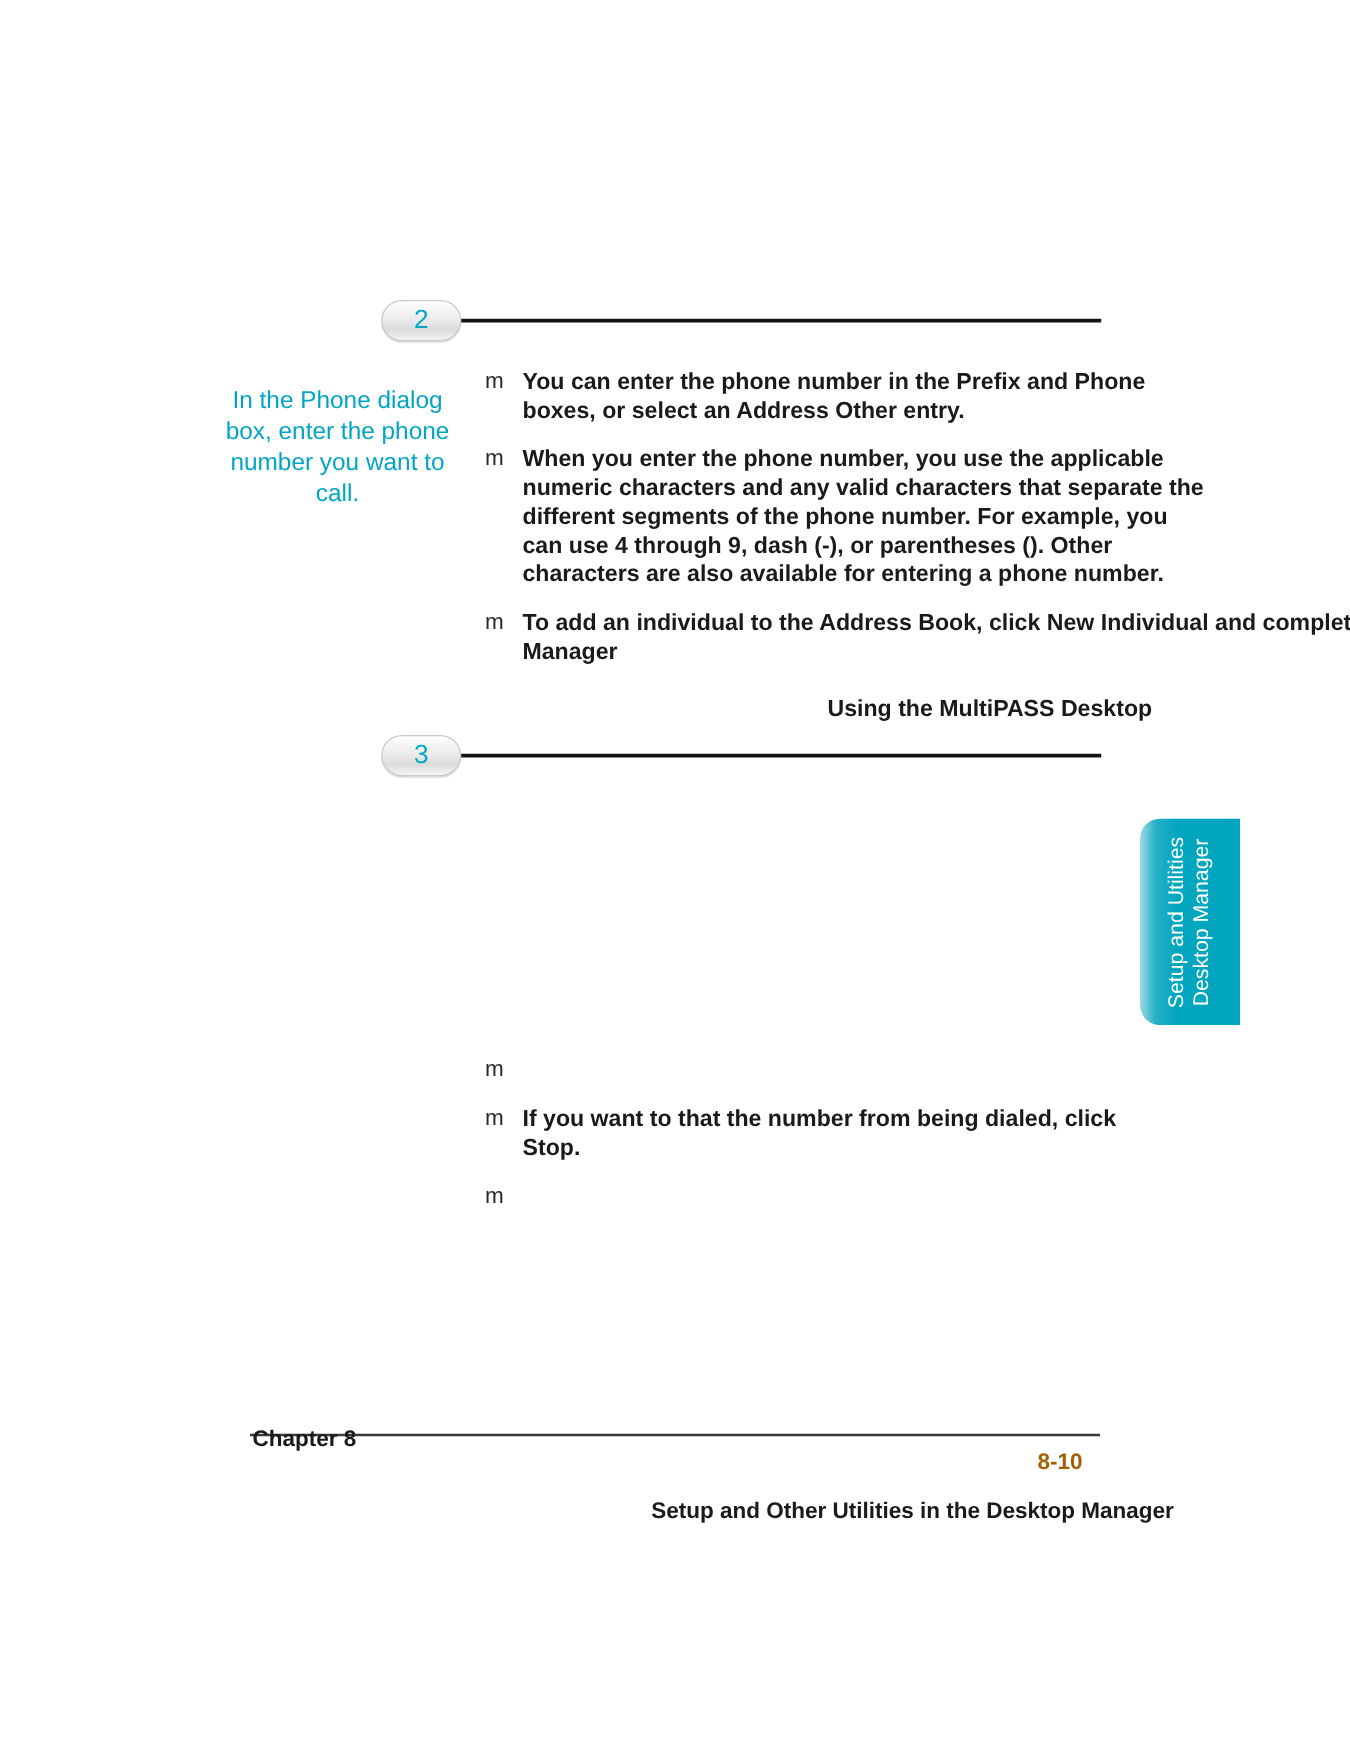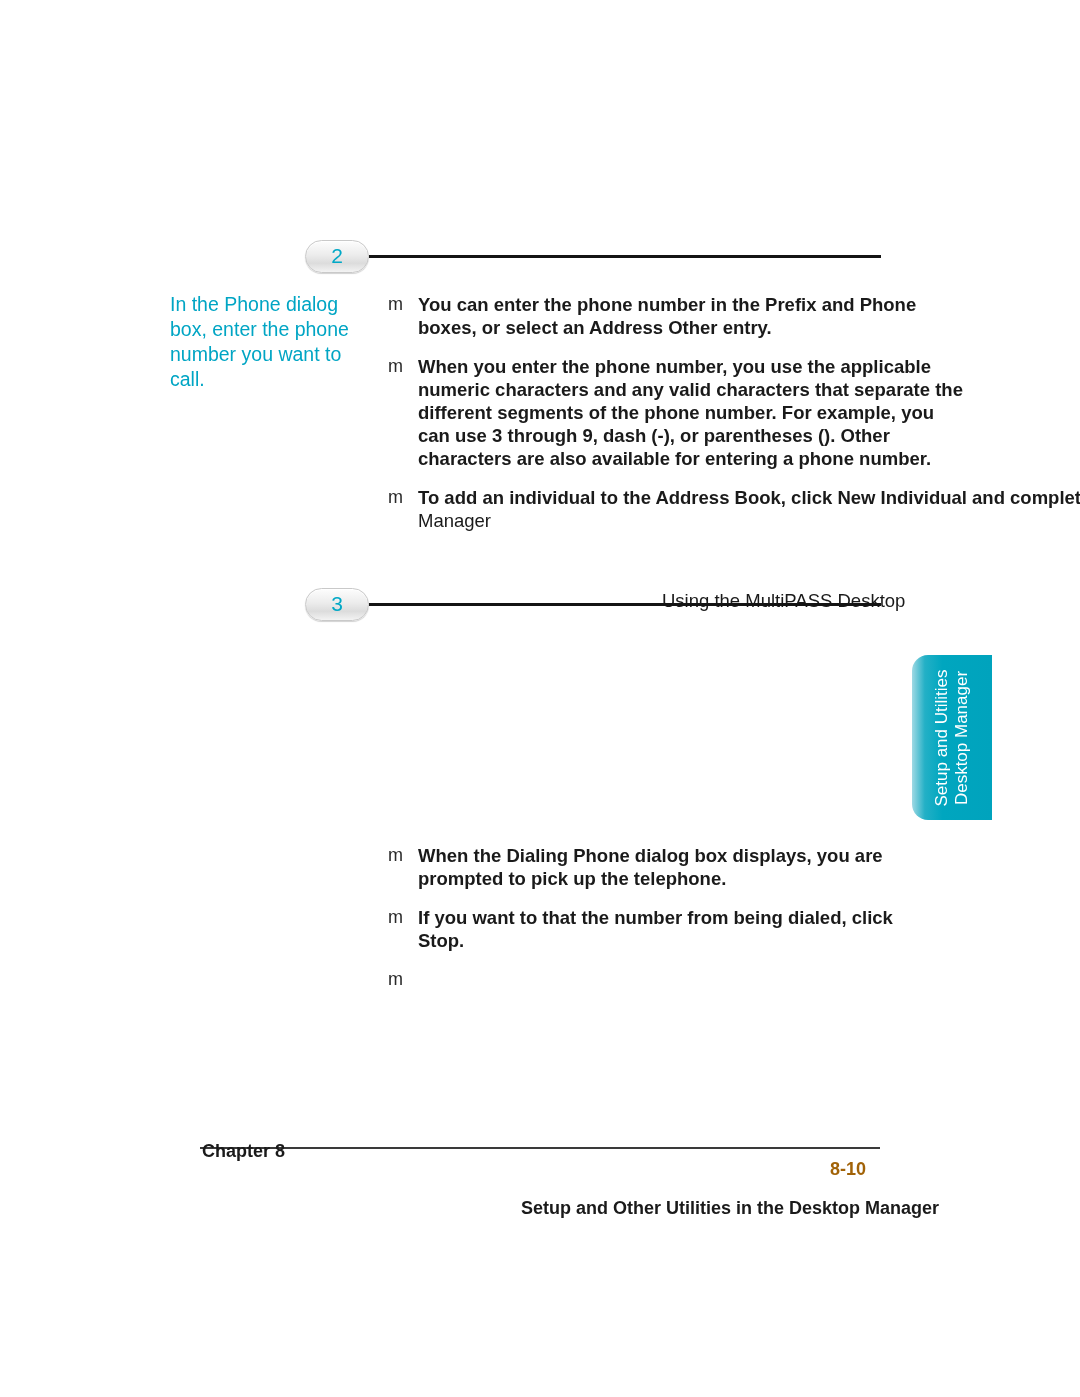--- a/index.html
+++ b/index.html
@@ -47,22 +47,23 @@
     background: #141414;
     margin-left: 0px;
     flex: none;
   }
 
   .step-caption {
     position: absolute;
     color: #00a5c4;
     font-size: 19.5px;
     line-height: 25px;
-    text-align: left;
+    text-align: center;
     font-weight: 400;
+    margin-top: 16px;
   }
 
   
   .bullets {
     position: absolute;
   }
   .bullet-item {
     display: flex;
     align-items: flex-start;
     margin-bottom: 16px;
@@ -77,35 +78,34 @@
     font-weight: 400;
   }
   .bullet-text {
     font-size: 18.5px;
     line-height: 23px;
     font-weight: bold;
     color: #1a1a1a;
     white-space: pre-wrap;
   }
   .bullet-text .reg {
-    font-weight: normal;
+    font-weight: bold;
     text-align: right;
   }
   .overlap-wrap {
     position: relative;
     display: inline-block;
     white-space: nowrap;
   }
   .overlap-over {
     position: absolute;
     left: 0;
     top: 0;
     white-space: nowrap;
     font-weight: normal;
-    margin-top: 34px;
   }
 
   
   .side-tab {
     position: absolute;
     background: linear-gradient(90deg, #9fd9e4 0%, #23b0c6 16%, #00a6bf 38%, #00a3bd 100%);
     border-top-left-radius: 16px;
     border-bottom-left-radius: 16px;
     display: flex;
     align-items: center;
@@ -172,21 +172,21 @@
       <div class="bullet-mark">m</div>
       <div class="bullet-text">You can enter the phone number in the Prefix and Phone
 boxes, or select an Address Other entry.</div>
     </div>
 
     <div class="bullet-item">
       <div class="bullet-mark">m</div>
       <div class="bullet-text">When you enter the phone number, you use the applicable
 numeric characters and any valid characters that separate the
 different segments of the phone number. For example, you
-can use 3 through 9, dash (-), or parentheses (). Other
+can use 4 through 9, dash (-), or parentheses (). Other
 characters are also available for entering a phone number.</div>
     </div>
 
     <div class="bullet-item">
       <div class="bullet-mark">m</div>
       <div class="bullet-text"><span class="overlap-wrap"><span>To add an individual to the Address Book, click New
 Individual and complete the New Individual Entry dialog
 box. For details on completing the New Individual Entry
 dialog box, refer to Chapter 3,</span><span class="overlap-over reg" style="left:244px; top:69px;">Using the MultiPASS Desktop</span></span><span class="reg">
 </span><span class="reg">Manager</span></div>
@@ -198,22 +198,20 @@
       <span>3</span>
     </div>
     <div class="step-line" style="width:512px;"></div>
   </div>
 
 
   <div class="bullets" style="left:388px; top:844px; width:700px;">
 
     <div class="bullet-item">
       <div class="bullet-mark">m</div>
-      <div class="bullet-text">When the Dialing Phone dialog box displays, you are
-prompted to pick up the telephone.</div>
     </div>
 
     <div class="bullet-item">
       <div class="bullet-mark">m</div>
       <div class="bullet-text">If you want to that the number from being dialed, click
 Stop.</div>
     </div>
 
     <div class="bullet-item">
       <div class="bullet-mark">m</div>

